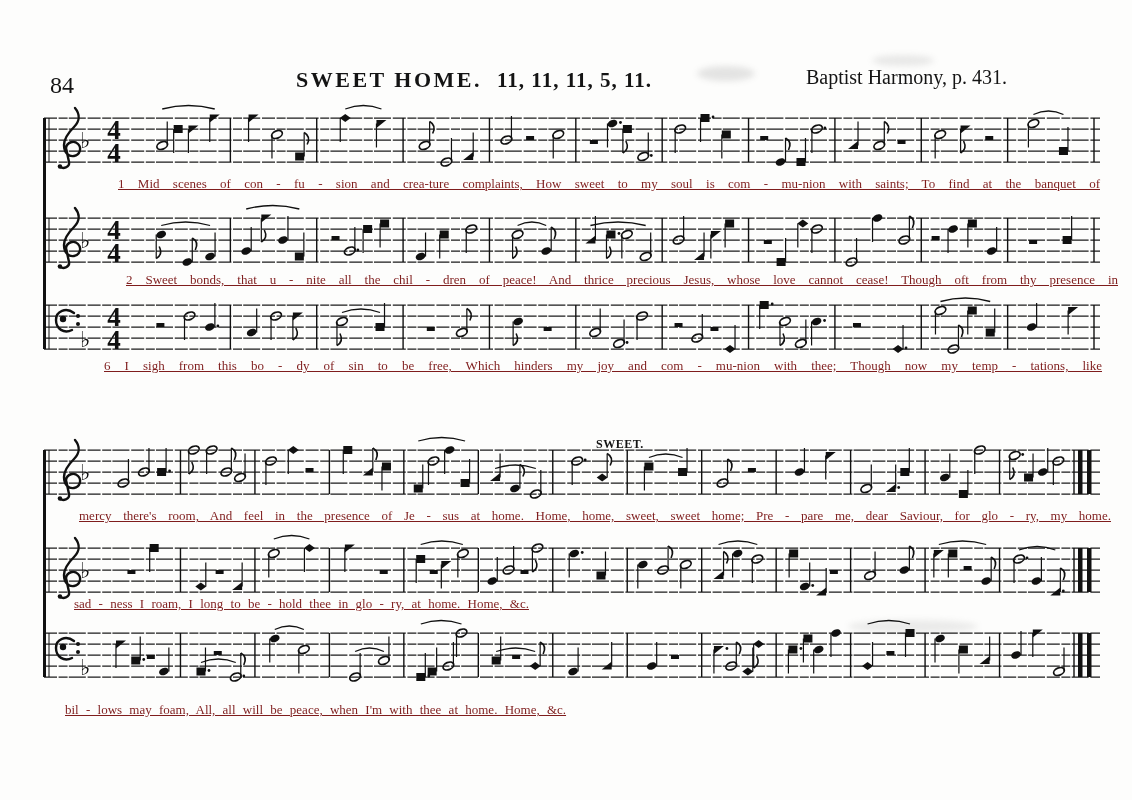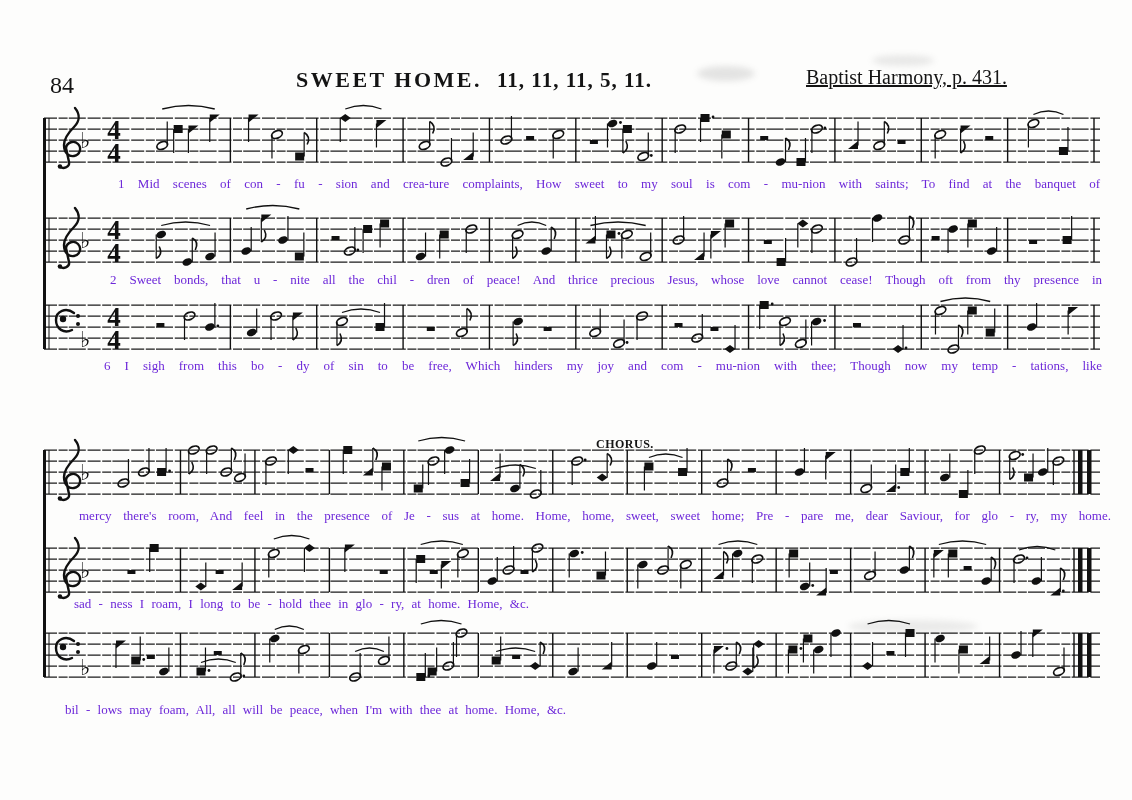--- a/index.html
+++ b/index.html
@@ -6,28 +6,28 @@
   body{
     width:1132px;height:800px;position:relative;
     background:#fdfdfc;overflow:hidden;
     font-family:"Liberation Serif",serif;color:#141414;
   }
   .abs{position:absolute;}
   
   .pagenum{left:50px;top:72px;font-size:24px;}
   .title{left:296px;top:67px;font-size:22px;font-weight:600;letter-spacing:2.5px;}
   .meter{left:487px;top:68px;font-size:21px;font-weight:600;letter-spacing:1px;margin-left:10px;}
-  .source{left:806px;top:66px;font-size:20px;text-decoration:underline;}
+  .source{left:806px;top:66px;font-size:20px;}
   
   .staff{position:absolute;left:44px;width:1056px;height:64px;}
   .staffsvg{overflow:visible;display:block;}
   .tsig{font-family:"Liberation Serif",serif;font-size:27px;font-weight:bold;fill:#101010;text-anchor:middle;}
   .sysline{position:absolute;left:43px;width:2.5px;background:#111;}
   
-  .lyric{position:absolute;font-size:13px;color:#6d28d9;line-height:1.15;}
+  .lyric{position:absolute;font-size:13px;color:#7f1d1d;line-height:1.15;text-decoration:underline;}
   .j{text-align:justify;text-align-last:justify;}
   .sp{word-spacing:4px;white-space:nowrap;}
   .chorus{left:596px;top:437px;font-size:12px;letter-spacing:0.5px;font-weight:600;}
   
   .smudge{position:absolute;background:#8a8a8a;border-radius:50%;filter:blur(3px);}
   .sm1{left:697px;top:66px;width:58px;height:15px;opacity:.22;}
   .sm2{left:872px;top:55px;width:62px;height:11px;opacity:.18;}
   .sm3{left:848px;top:620px;width:130px;height:13px;opacity:.16;}
 </style>
 </head>
@@ -361,24 +361,24 @@
         <path d="M896.4633139920569 6.5 Q 921.3389964925448 -0.5 946.2146789930326 6.5" fill="none" stroke-width="1.3"></path>
         <ellipse cx="987.6260113324398" cy="32" rx="5" ry="3.6" stroke-width="0" transform="rotate(-22 987.6260113324398 32)"></ellipse>
         <line x1="992.6260113324398" y1="32" x2="992.6260113324398" y2="8" stroke-width="1.2"></line>
         <polygon points="1024.130759347808,12 1034.130759347808,12 1024.130759347808,20" stroke-width="0"></polygon>
         <line x1="1024.130759347808" y1="15.5" x2="1024.130759347808" y2="39.5" stroke-width="1.2"></line>
       </g>
     </svg>
   </div>
 
 <div class="lyric j" style="left:118px;top:177px;width:982px;">1 Mid scenes of con - fu - sion and crea-ture complaints, How sweet to my soul is com - mu-nion with saints; To find at the banquet of</div>
-<div class="lyric j" style="left:110px;top:273px;width:992px;">2 Sweet bonds, that u - nite all the chil - dren of peace! And thrice precious Jesus, whose love cannot cease! Though oft from thy presence in</div>
+<div class="lyric j" style="left:126px;top:273px;width:992px;">2 Sweet bonds, that u - nite all the chil - dren of peace! And thrice precious Jesus, whose love cannot cease! Though oft from thy presence in</div>
 <div class="lyric j" style="left:104px;top:359px;width:998px;">6 I sigh from this bo - dy of sin to be free, Which hinders my joy and com - mu-nion with thee; Though now my temp - tations, like</div>
 
-<div class="abs chorus">CHORUS.</div>
+<div class="abs chorus">SWEET.</div>
 <div class="sysline" style="top:450px;height:227px;"></div>
 <div class="staff" style="top:440px;">
     <svg width="1056" height="64" viewBox="0 0 1056 64" class="staffsvg">
       <line x1="0" y1="10" x2="1056" y2="10" stroke="#1b1b1b" stroke-width="1.25" stroke-dasharray="13 1.6 9 1.2 17 1.8"></line>
       <line x1="0" y1="21" x2="1056" y2="21" stroke="#1b1b1b" stroke-width="1.25" stroke-dasharray="13 1.6 9 1.2 17 1.8"></line>
       <line x1="0" y1="32" x2="1056" y2="32" stroke="#1b1b1b" stroke-width="1.25" stroke-dasharray="13 1.6 9 1.2 17 1.8"></line>
       <line x1="0" y1="43" x2="1056" y2="43" stroke="#1b1b1b" stroke-width="1.25" stroke-dasharray="13 1.6 9 1.2 17 1.8"></line>
       <line x1="0" y1="54" x2="1056" y2="54" stroke="#1b1b1b" stroke-width="1.25" stroke-dasharray="13 1.6 9 1.2 17 1.8"></line>
       <line x1="1" y1="10" x2="1" y2="54" stroke="#111" stroke-width="2"></line>
       <line x1="5" y1="10" x2="5" y2="54" stroke="#111" stroke-width="1"></line>

